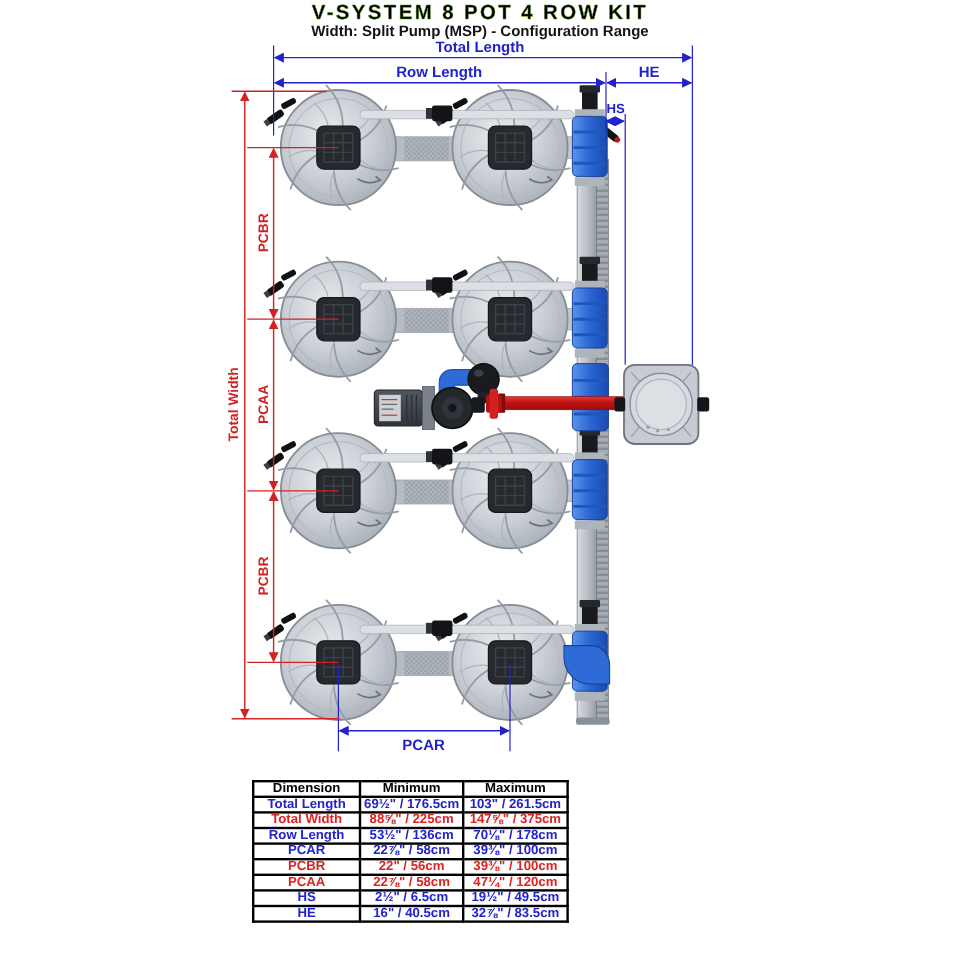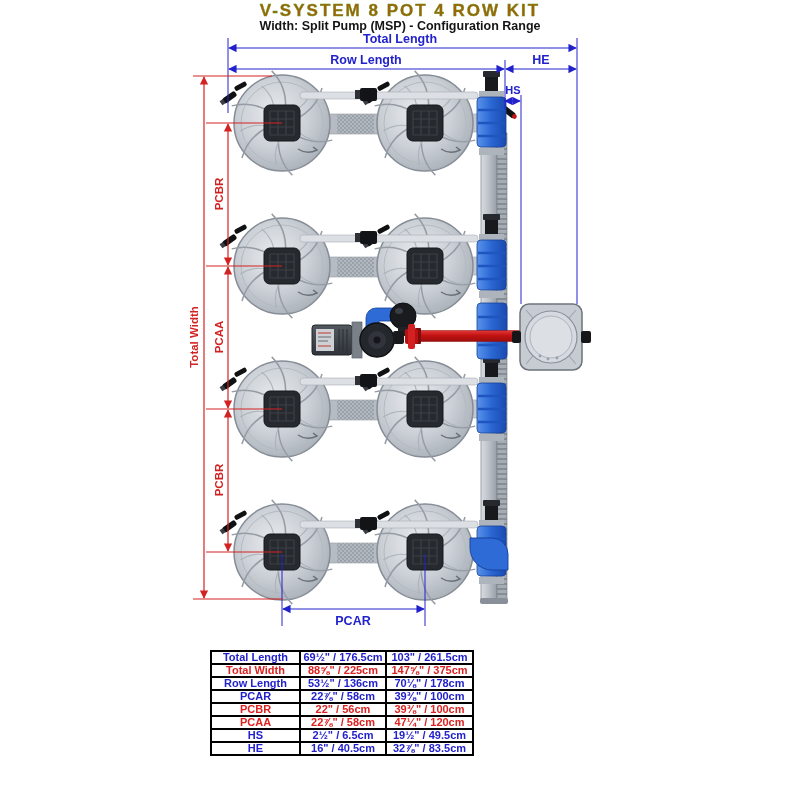--- a/index.html
+++ b/index.html
@@ -1,18 +1,18 @@
 <!DOCTYPE html>
 <html><head>
 <meta charset="utf-8">
 <style>
   html,body{margin:0;padding:0;background:#fff;}
   body{width:800px;height:800px;position:relative;font-family:"Liberation Sans",sans-serif;overflow:hidden;}
   .title{position:absolute;top:1px;left:0;width:800px;text-align:center;
-         font-size:17px;font-weight:bold;letter-spacing:2px;color:#a16207;
+         font-size:17px;font-weight:bold;letter-spacing:2px;color:#000000;
          -webkit-text-stroke:.4px #5f9a1e;}
   .subtitle{position:absolute;top:19px;left:0;width:800px;text-align:center;
          font-size:12.5px;font-weight:bold;color:#141414;}
   svg{position:absolute;left:0;top:0;}
   .dimtext{font:bold 12.5px "Liberation Sans",sans-serif;fill:#2222cc;}
   .dimtext.sm{font-size:11px;}
   .dimtext.red{fill:#d32222;}
   .dimtext.red.side{font-size:11.5px;}
   .dl{stroke:#2222cc;stroke-width:1.2;fill:none;}
   .ext{stroke:#2222cc;stroke-width:1;fill:none;}
@@ -251,20 +251,25 @@
   </g>
 </svg>
 
 <table class="dims">
   <colgroup>
       <col class="c0">
       <col class="c1">
       <col class="c2">
     </colgroup>
   <tbody>
+      <tr>
+    <th>Dimension</th>
+    <th>Minimum</th>
+    <th>Maximum</th>
+  </tr>
   <tr class="row-blue">
     <td>Total Length</td>
     <td>69½" / 176.5cm</td>
     <td>103" / 261.5cm</td>
   </tr>
   <tr class="row-red">
     <td>Total Width</td>
     <td>88⅝" / 225cm</td>
     <td>147⅝" / 375cm</td>
   </tr>

